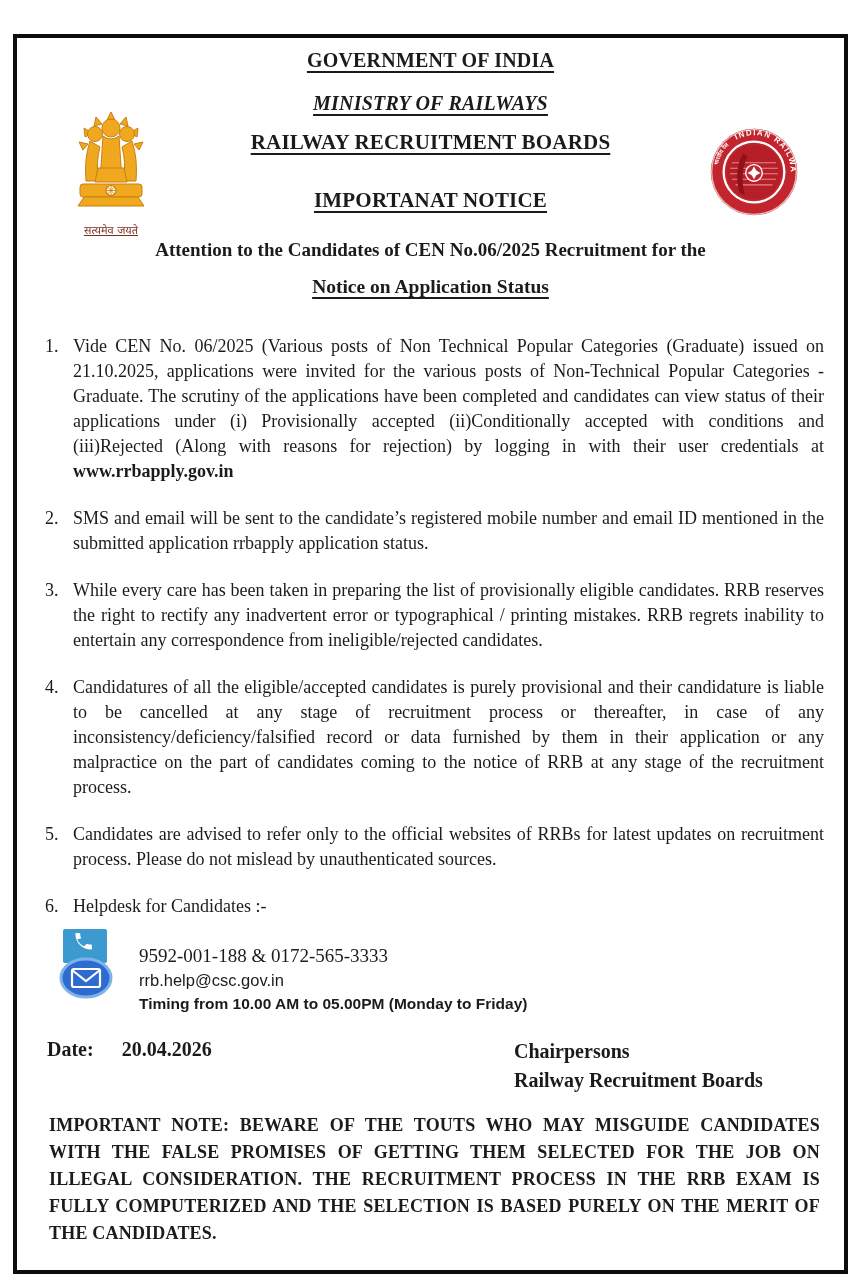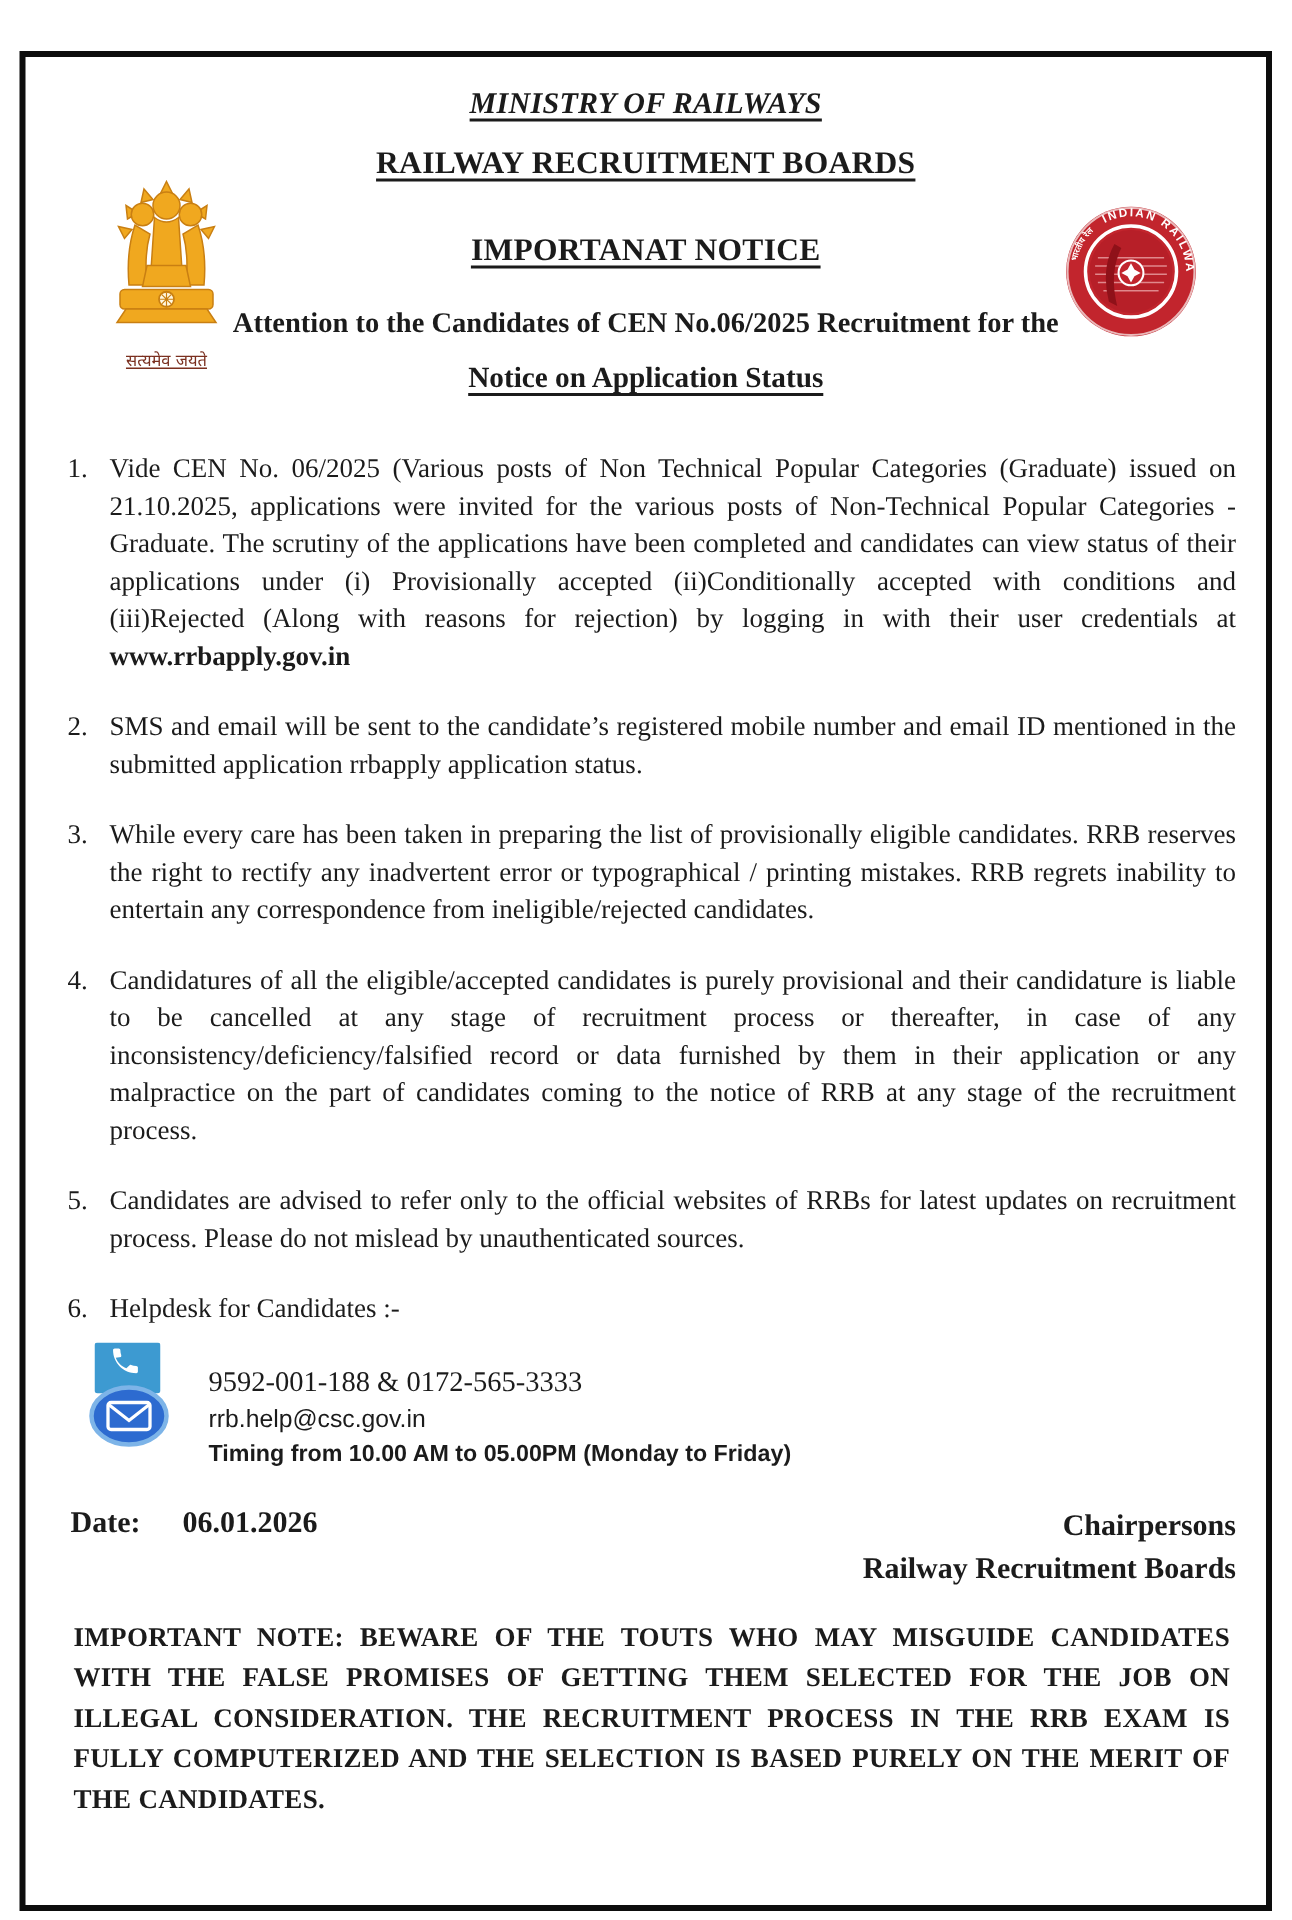--- a/index.html
+++ b/index.html
@@ -39,21 +39,21 @@
   .hd-mail{position:absolute;left:-4px;top:30px;width:54px;height:42px;}
   .hd-text{padding-left:14px;padding-top:16px;}
   .hd-phone-line{font-size:19px;line-height:25px;}
   .hd-mail-line{font-family:"Liberation Sans", sans-serif;font-size:16.5px;line-height:24px;}
   .hd-timing{font-family:"Liberation Sans", sans-serif;font-weight:bold;font-size:15.5px;line-height:24px;}
   
   .signrow{display:flex;justify-content:space-between;align-items:flex-start;
        margin-top:22px;padding:0 4px 0 14px;}
   .dateline{font-weight:bold;font-size:20px;}
   .dateline .dval{margin-left:28px;}
-  .signblock{text-align:right;min-width:310px;font-weight:bold;}
+  .signblock{text-align:left;min-width:310px;font-weight:bold;}
   .sign1{font-size:20px;line-height:26px;}
   .sign2{font-size:20px;line-height:32px;}
   
   .note{margin-top:16px;padding:0 8px 0 16px;font-weight:bold;font-size:18px;
        line-height:27px;text-align:justify;letter-spacing:.2px;}
 </style>
 </head>
 <body>
 
 <div class="doc-border">
@@ -112,20 +112,21 @@
           </defs>
         <text font-size="8.5" font-weight="bold" fill="#ffffff" letter-spacing="1.5" font-family="Liberation Sans, sans-serif">
           <textPath href="#arcTop" startOffset="34%">INDIAN RAILWAYS</textPath>
         </text>
         <text font-size="6" font-weight="bold" fill="#ffffff" font-family="DejaVu Sans, sans-serif">
           <textPath href="#arcTop" startOffset="6%">भारतीय रेल</textPath>
         </text>
       </svg>
     </div>
 
+    <div class="hdr-line h-gov">GOVERNMENT OF INDIA</div>
     <div class="hdr-line h-min">MINISTRY OF RAILWAYS</div>
     <div class="hdr-line h-brd">RAILWAY RECRUITMENT BOARDS</div>
     <div class="hdr-line h-imp">IMPORTANAT NOTICE</div>
   </div>
 
   <div class="attention">
     <div>Attention to the Candidates of CEN No.06/2025 Recruitment for the</div>
   </div>
 
   <div class="section-title">Notice on Application Status</div>
@@ -171,21 +172,21 @@
     </div>
     <div class="hd-text">
       <div class="hd-phone-line">9592-001-188 &amp; 0172-565-3333</div>
       <div class="hd-mail-line">rrb.help@csc.gov.in</div>
       <div class="hd-timing">Timing from 10.00 AM to 05.00PM (Monday to Friday)</div>
     </div>
   </div>
 
   <div class="signrow">
     <div class="dateline">
-      <span>Date:</span><span class="dval">06.01.2026</span>
+      <span>Date:</span><span class="dval">20.04.2026</span>
     </div>
     <div class="signblock">
       <div class="sign1">Chairpersons</div>
       <div class="sign2">Railway Recruitment Boards</div>
     </div>
   </div>
 
   <div class="note">IMPORTANT NOTE: BEWARE OF THE TOUTS WHO MAY MISGUIDE CANDIDATES WITH THE FALSE PROMISES OF GETTING THEM SELECTED FOR THE JOB ON ILLEGAL CONSIDERATION. THE RECRUITMENT PROCESS IN THE RRB EXAM IS FULLY COMPUTERIZED AND THE SELECTION IS BASED PURELY ON THE MERIT OF THE CANDIDATES.</div>
 
 </div>

